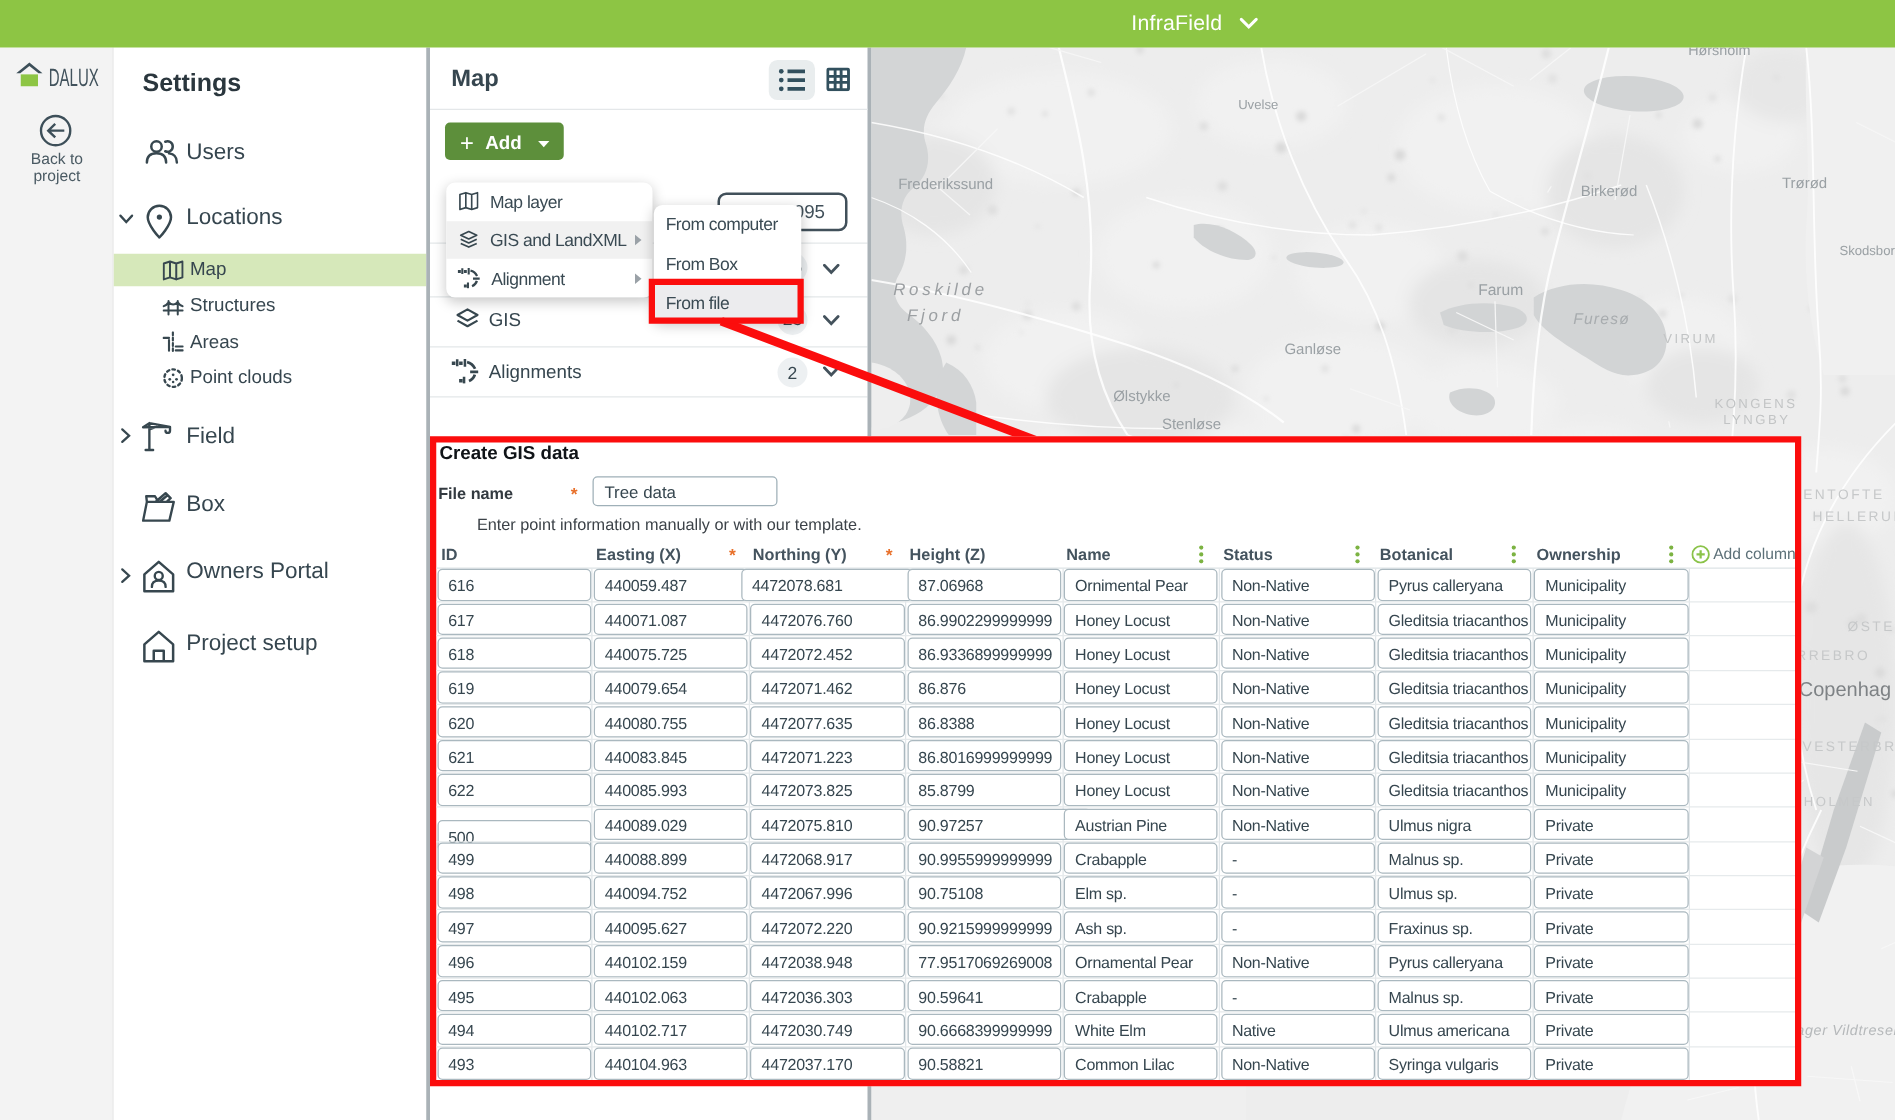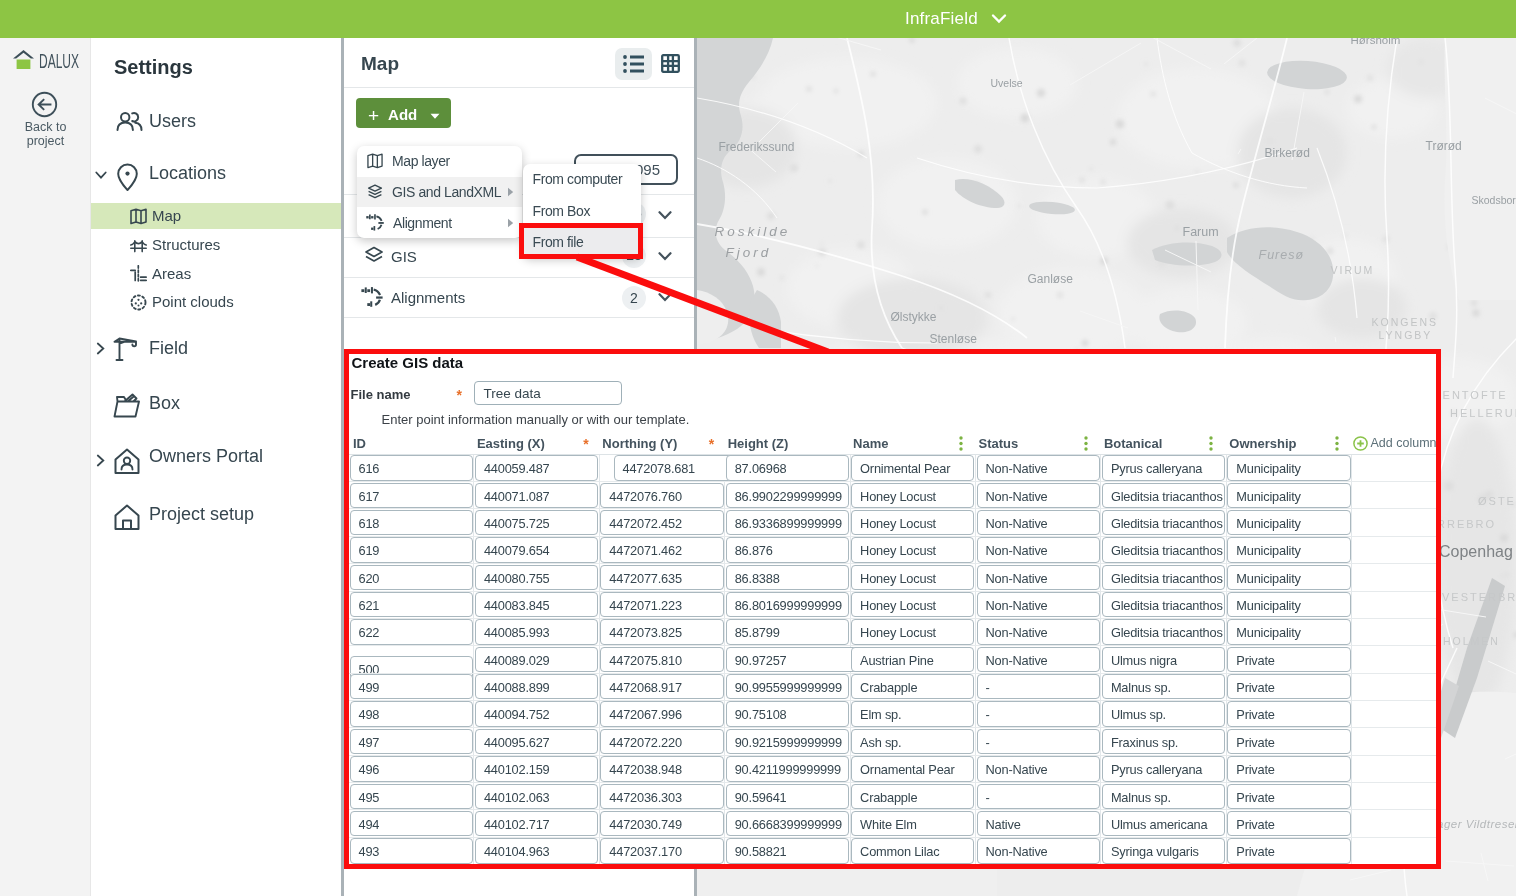--- a/index.html
+++ b/index.html
@@ -595,21 +595,21 @@
           <path d="M7.5 4.2 V10.8 M4.2 7.5 H10.8" stroke="#8bc34a" stroke-width="1.8"></path>
         </svg>
         <div class="th" style="left:1022px;font-weight:400;color:#5c7078;font-size:12.5px">Add column</div>
       </div>
   <div class="cell" style="left:1.0px;top:101.8px;width:123.4px">
         <span>616</span>
       </div>
       <div class="cell" style="left:126.4px;top:101.8px;width:123.4px">
         <span>440059.487</span>
       </div>
-      <div class="cell" style="left:265px;top:101.8px;width:137px">
+      <div class="cell" style="left:244px;top:101.8px;width:137px">
         <span>4472078.681</span>
       </div>
       <div class="cell" style="left:377.2px;top:101.8px;width:123.4px">
         <span>87.06968</span>
       </div>
       <div class="cell" style="left:502.6px;top:101.8px;width:123.4px">
         <span>Ornimental Pear</span>
       </div>
       <div class="cell" style="left:628.0px;top:101.8px;width:123.4px">
         <span>Non-Native</span>
@@ -874,21 +874,21 @@
   <div class="cell" style="left:1.0px;top:402.7px;width:123.4px">
         <span>496</span>
       </div>
       <div class="cell" style="left:126.4px;top:402.7px;width:123.4px">
         <span>440102.159</span>
       </div>
       <div class="cell" style="left:251.8px;top:402.7px;width:123.4px">
         <span>4472038.948</span>
       </div>
       <div class="cell" style="left:377.2px;top:402.7px;width:123.4px">
-        <span>90.4211999999999</span>
+        <span>77.9517069269008</span>
       </div>
       <div class="cell" style="left:502.6px;top:402.7px;width:123.4px">
         <span>Ornamental Pear</span>
       </div>
       <div class="cell" style="left:628.0px;top:402.7px;width:123.4px">
         <span>Non-Native</span>
       </div>
       <div class="cell" style="left:753.4px;top:402.7px;width:123.4px">
         <span>Pyrus calleryana</span>
       </div>

